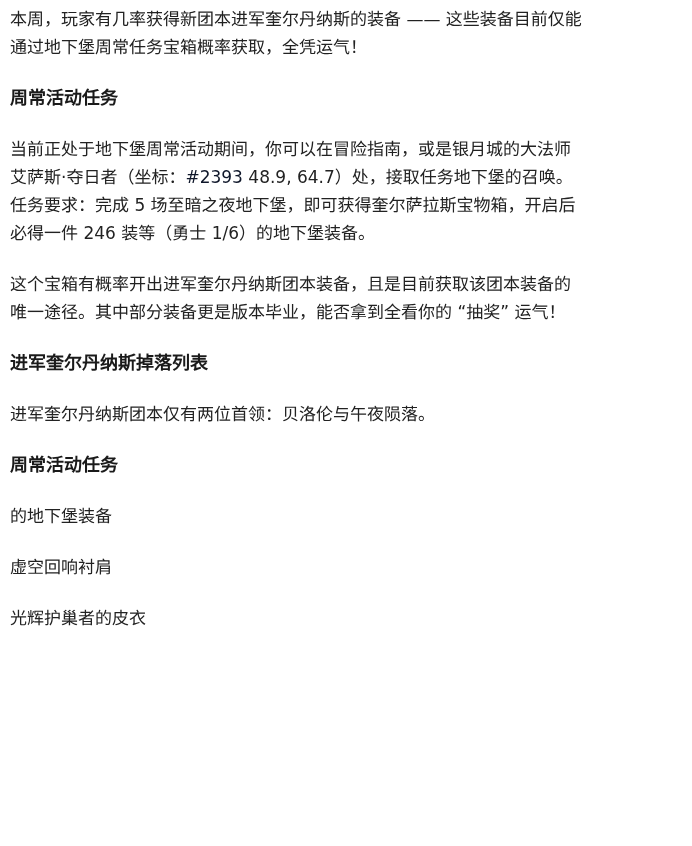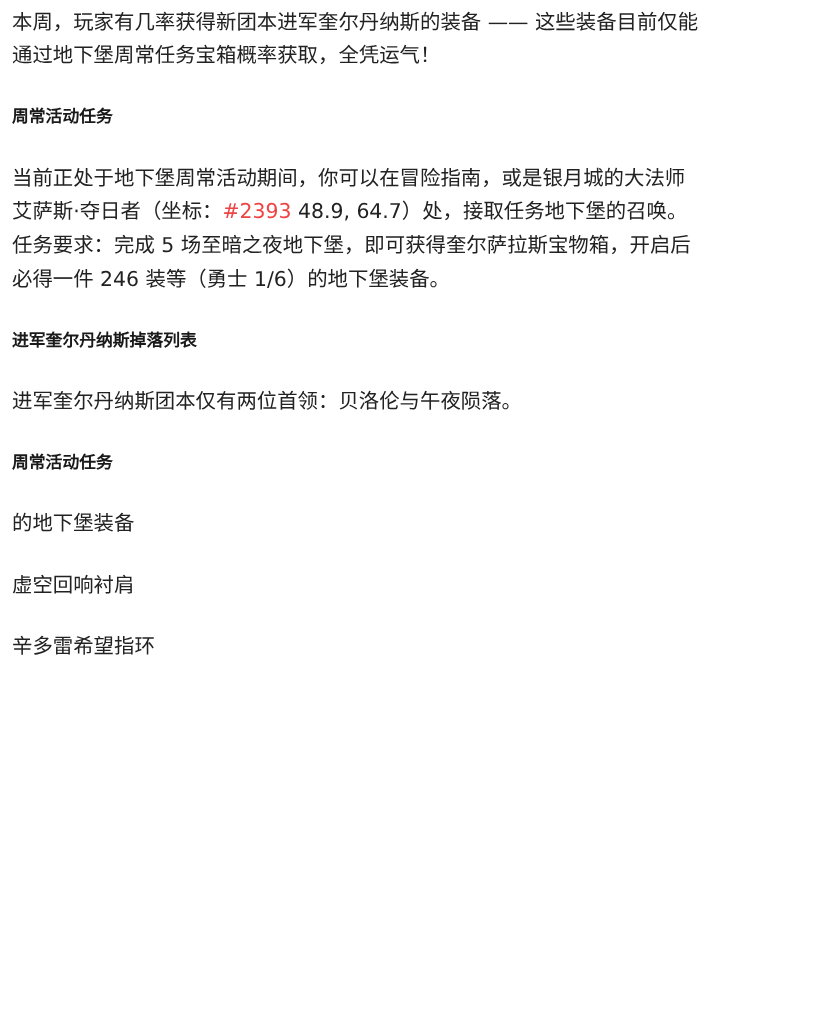--- a/index.html
+++ b/index.html
@@ -20,53 +20,54 @@
     font-family: "DejaVu Sans", "Liberation Sans", sans-serif;
     font-size: 17px;
     line-height: 28px;
     color: #222222;
     text-align: left;
   }
   .article p {
     margin: 0 0 23px 0;
   }
   .article h3 {
-    font-size: 14px;
+    font-size: 18px;
     line-height: 28px;
     font-weight: 700;
     color: #1a1a1a;
     margin: 0 0 23px 0;
   }
   a.map-link {
-    color: #ef4444;
+    color: #0f172a;
     text-decoration: none;
     cursor: pointer;
   }
 </style>
 </head>
 <body>
 
 <div class="article">
 
   <p>本周，玩家有几率获得新团本进军奎尔丹纳斯的装备 —— 这些装备目前仅能通过地下堡周常任务宝箱概率获取，全凭运气！</p>
 
   <h3>周常活动任务</h3>
 
   <p><span>当前正处于地下堡周常活动期间，你可以在冒险指南，或是银月城的大法师艾萨斯·夺日者（坐标：</span><a class="map-link">#2393</a><span> 48.9, 64.7）处，接取任务地下堡的召唤。任务要求：完成 5 场至暗之夜地下堡，即可获得奎尔萨拉斯宝物箱，开启后必得一件 246 装等（勇士 1/6）的地下堡装备。</span></p>
 
+  <p>这个宝箱有概率开出进军奎尔丹纳斯团本装备，且是目前获取该团本装备的唯一途径。其中部分装备更是版本毕业，能否拿到全看你的 “抽奖” 运气！</p>
 
   <h3>进军奎尔丹纳斯掉落列表</h3>
 
   <p>进军奎尔丹纳斯团本仅有两位首领：贝洛伦与午夜陨落。</p>
 
   <h3>周常活动任务</h3>
 
   <p>的地下堡装备</p>
 
   <p>虚空回响衬肩</p>
 
 
 
 
 
-  <p>辛多雷希望指环</p>
+  <p>光辉护巢者的皮衣</p>
 
 </div>
 
 </body></html>

